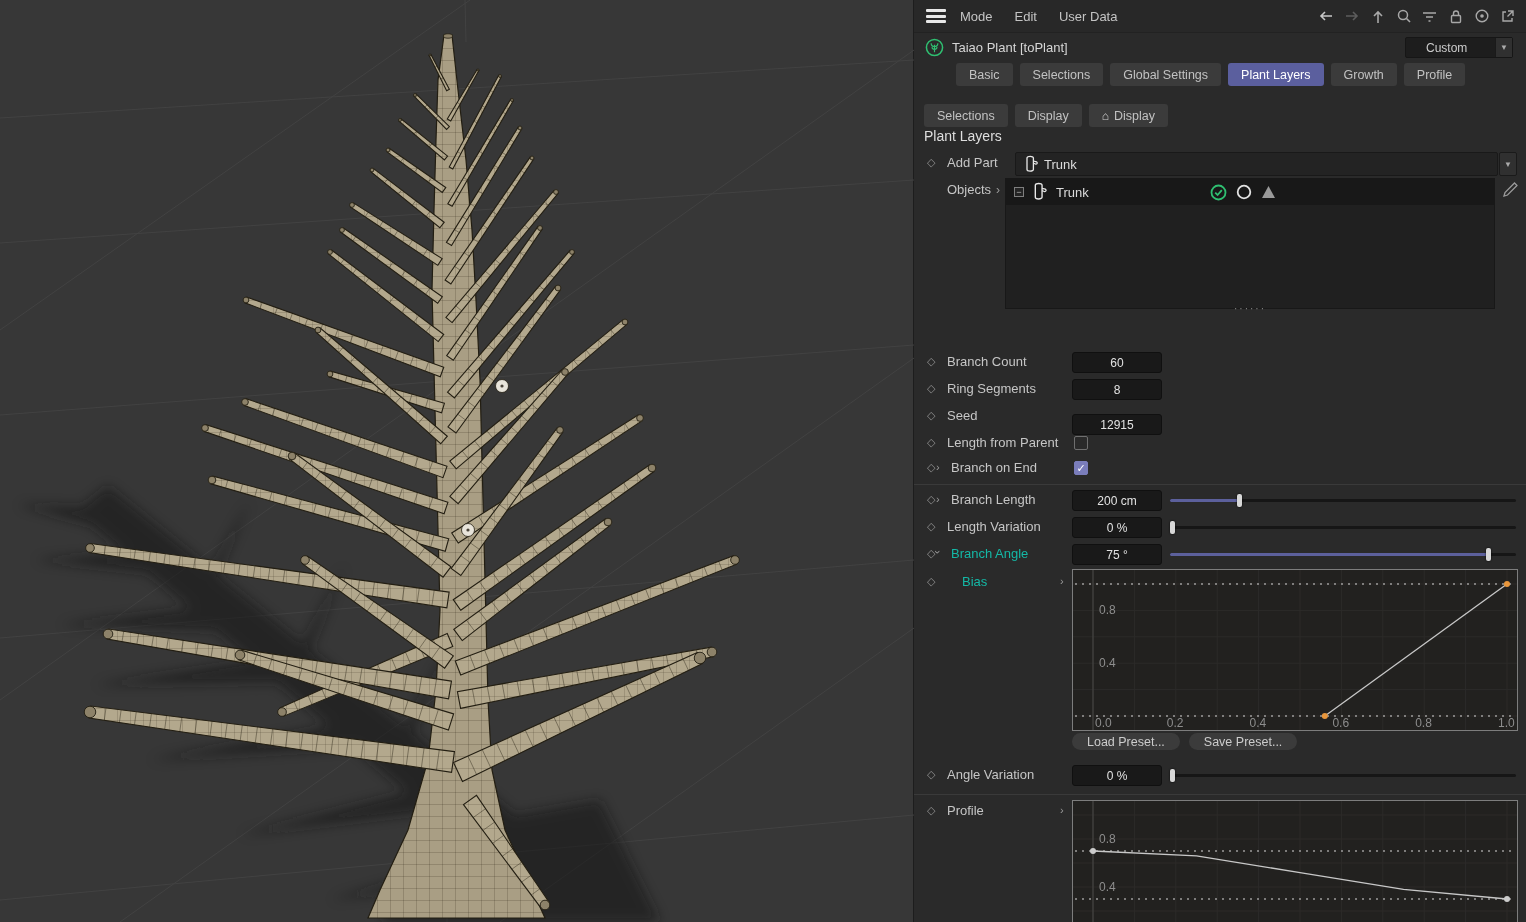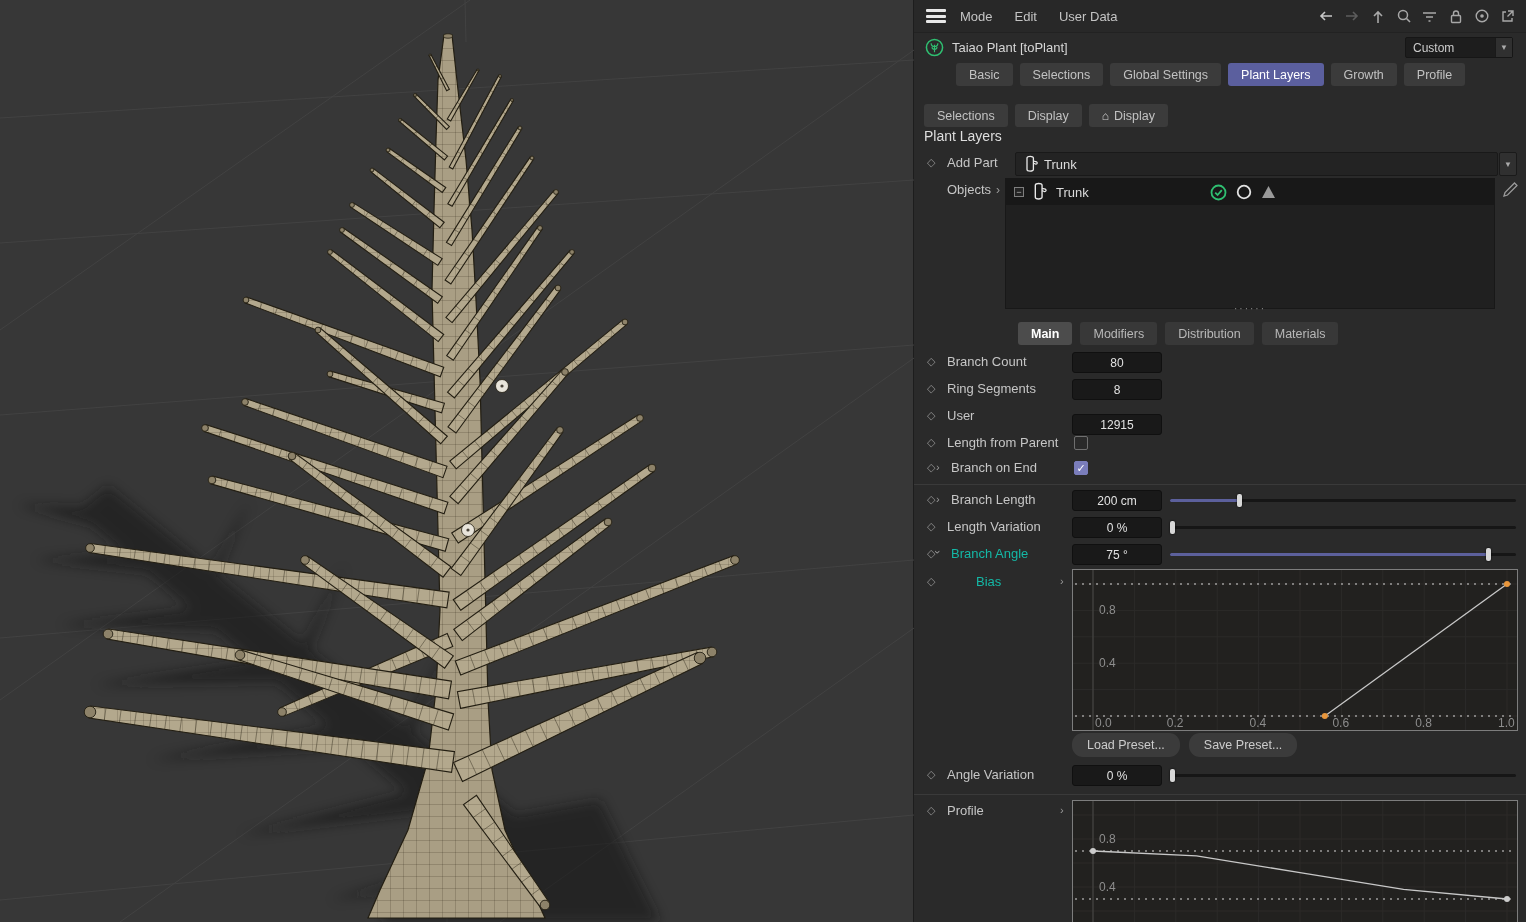--- a/index.html
+++ b/index.html
@@ -20,21 +20,21 @@
   #hamburger div { height:3px; background:#e8e8e8; border-radius:1px; }
   .menu-item { color:#c4c4c4; margin-right:22px; cursor:pointer;text-align:center; }
   #menubar-icons { margin-left:auto; display:flex; align-items:center; gap:9px; padding-right:10px; }
   #menubar-icons .mi { width:17px; height:17px; display:flex; align-items:center; justify-content:center; cursor:pointer; }
 
   
   #titlerow { left:0; top:33px; width:612px; height:29px; display:flex; align-items:center; }
   #plant-badge { margin:0 8px 0 11px; width:19px; height:19px; }
   #obj-title { color:#d6d6d6; }
   #preset-select { position:absolute; left:491px; top:4px; width:108px; height:21px; background:#1d1d1d; border:1px solid #161616; border-radius:2px; display:flex; align-items:center; cursor:pointer; }
-  #preset-select .val { flex:1; padding-left:7px; font-size:12px; color:#cccccc; }
+  #preset-select .val { flex:1; padding-left:7px; font-size:12px; color:#cccccc;margin-left:13px; }
   #preset-select .arw { width:17px; height:100%; background:#303030; border-left:1px solid #1a1a1a; color:#aaa; font-size:8px; display:flex; align-items:center; justify-content:center; }
 
   
   .tabrow { left:10px; width:600px; height:26px; display:flex; gap:7px; }
   #tabrow1 { top:63px;margin-left:32px; } #tabrow2 { top:93px;margin-top:11px; }
   .tab { height:23px; padding:0 13px; background:#3b3b3b; border-radius:3px; color:#c2c2c2; font-size:12.5px; display:flex; align-items:center; cursor:pointer; white-space:nowrap; }
   .tab.active { background:#5b5f9e; color:#ffffff; }
   .tab .pre { margin-right:5px; font-size:12px; color:#cfcfcf; }
 
   #section-title { left:10px; top:128px; font-size:14px; color:#dedede; }
@@ -83,21 +83,21 @@
 
   .sep { position:absolute; left:0; width:612px; height:1px; background:#3a3a3a; }
 
   
   .graph { position:absolute; left:158px; width:446px; background:#22211f; border:1px solid #7d7d7d; }
   #bias-graph { top:569px; height:162px; }
   #profile-graph { top:800px; height:150px; }
 
   
   #preset-btns { left:158px; top:733px; display:flex; gap:9px; }
-  .pill-btn { height:24px; padding:0 15px; background:#3b3b3b; border-radius:11px; color:#cccccc; font-size:12.5px; display:flex; align-items:center; cursor:pointer; }
+  .pill-btn { height:17px; padding:0 15px; background:#3b3b3b; border-radius:11px; color:#cccccc; font-size:12.5px; display:flex; align-items:center; cursor:pointer; }
 
   svg text { font-family:"Liberation Sans", sans-serif; }
 </style>
 </head>
 <body>
 
 <div id="stage">
 
   <div id="viewport">
     <svg id="vp-svg" width="914" height="922" viewBox="0 0 914 922">
@@ -444,37 +444,31 @@
               <path d="M7.5 1 L14 13 H1 Z" fill="#9a9a9a"></path>
             </svg>
         </div>
       </div>
     </div>
     <svg id="pencil" class="abs" width="17" height="17" viewBox="0 0 17 17">
       <path d="M2 15 L3 11.5 L12.5 2 L15 4.5 L5.5 14 Z M12.5 2 L15 4.5" stroke="#9a9a9a" stroke-width="1.3" fill="none"></path>
     </svg>
     <div id="dots-handle" class="abs">······</div>
 
-    <div id="subtabs" class="abs">
-        <div class="subtab active">Main</div>
-        <div class="subtab">Modifiers</div>
-        <div class="subtab">Distribution</div>
-        <div class="subtab">Materials</div>
-      </div>
 
     <span class="diamond abs" style="top:355px">◇</span>
     <span class="rowlbl abs" style="top:354px">Branch Count</span>
-    <div class="valbox abs" style="top:352px">80</div>
+    <div class="valbox abs" style="top:352px">60</div>
 
     <span class="diamond abs" style="top:382px">◇</span>
     <span class="rowlbl abs" style="top:381px">Ring Segments</span>
     <div class="valbox abs" style="top:379px">8</div>
 
     <span class="diamond abs" style="top:409px">◇</span>
-    <span class="rowlbl abs" style="top:408px">User</span>
+    <span class="rowlbl abs" style="top:408px">Seed</span>
     <div class="valbox abs" style="top:414px">12915</div>
 
     <span class="diamond abs" style="top:436px">◇</span>
     <span class="rowlbl abs" style="top:435px">Length from Parent</span>
     <div class="cbox abs" style="top:436px"></div>
 
     <span class="diamond abs" style="top:461px">◇</span>
     <span class="chev abs" style="top:461px">›</span>
     <span class="rowlbl abs" style="top:460px;left:37px">Branch on End</span>
     <div class="cbox abs checked" style="top:461px">✓</div>
@@ -504,21 +498,21 @@
     <span class="chev down abs" style="top:546px">›</span>
     <span class="rowlbl orange abs" style="top:546px;left:37px">Branch Angle</span>
     <div class="valbox abs" style="top:544px">75 °</div>
     <div class="slider abs" style="top:547px">
         <div class="track"></div>
         <div class="fill" style="width:92%"></div>
         <div class="handle" style="left:calc(92% - 2.5px)"></div>
       </div>
 
     <span class="diamond abs" style="top:575px">◇</span>
-    <span class="rowlbl orange abs" style="top:574px;left:62px">Bias</span>
+    <span class="rowlbl orange abs" style="top:574px;left:48px">Bias</span>
     <span class="chev abs" style="top:575px;left:146px">›</span>
     <div id="bias-graph" class="graph"><svg width="444" height="160">
           <line x1="20" y1="0" x2="20" y2="160" stroke="#2c2b29" stroke-width="1"></line>
           <line x1="61.400000000000006" y1="0" x2="61.400000000000006" y2="160" stroke="#2c2b29" stroke-width="1"></line>
           <line x1="102.80000000000001" y1="0" x2="102.80000000000001" y2="160" stroke="#2c2b29" stroke-width="1"></line>
           <line x1="144.2" y1="0" x2="144.2" y2="160" stroke="#2c2b29" stroke-width="1"></line>
           <line x1="185.60000000000002" y1="0" x2="185.60000000000002" y2="160" stroke="#2c2b29" stroke-width="1"></line>
           <line x1="227" y1="0" x2="227" y2="160" stroke="#2c2b29" stroke-width="1"></line>
           <line x1="268.4" y1="0" x2="268.4" y2="160" stroke="#2c2b29" stroke-width="1"></line>
           <line x1="309.79999999999995" y1="0" x2="309.79999999999995" y2="160" stroke="#2c2b29" stroke-width="1"></line>

